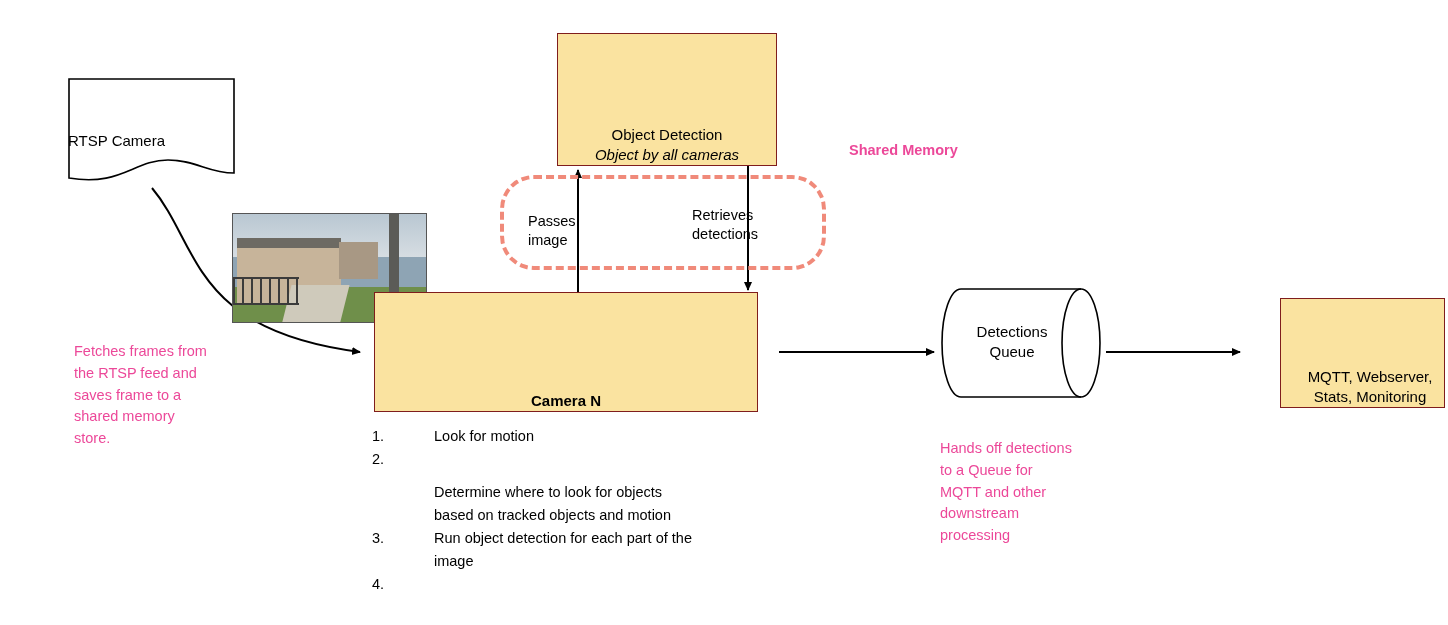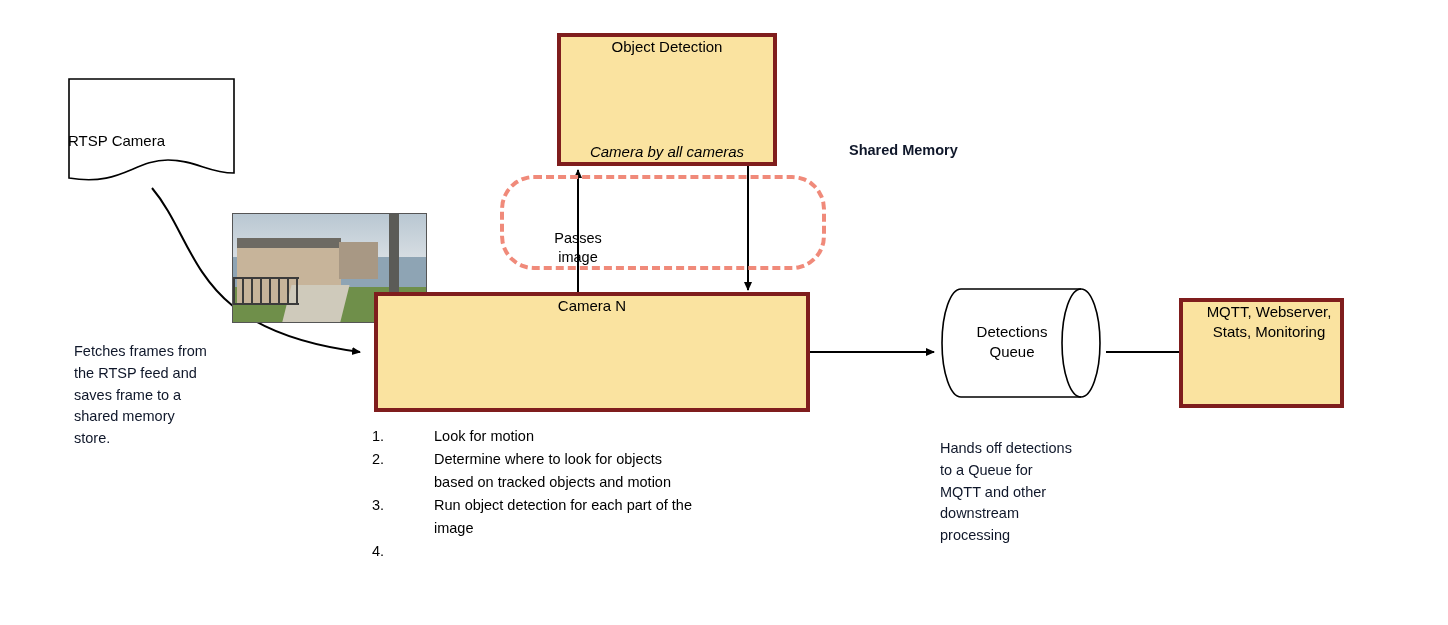--- a/index.html
+++ b/index.html
@@ -15,34 +15,34 @@
     position: relative;
     width: 1448px;
     height: 625px;
     background: #ffffff;
     overflow: hidden;
   }
   .node {
     position: absolute;
     box-sizing: border-box;
     background: #fae3a0;
-    border: 4px solid #7f1d1d;
+    border: 1px solid #7f1d1d;
     display: flex;
     flex-direction: column;
     align-items: center;
-    justify-content: space-between;
+    justify-content: flex-end;
     text-align: center;
     font-size: 15px;
     line-height: 1.35;
   }
   .note {
     position: absolute;
     font-size: 14.5px;
     line-height: 1.5;
-    color: #0f172a;
+    color: #ec4899;
     white-space: pre-line;
   }
   .note strong {
     font-weight: bold;
   }
   svg.layer {
     position: absolute;
     left: 0;
     top: 0;
     width: 1448px;
@@ -163,23 +163,22 @@
     width: 326px;
     height: 95px;
     border: 4px dashed #f08a7a;
     border-radius: 34px;
     box-sizing: border-box;
   }
   .edge-label {
     position: absolute;
     font-size: 14.5px;
     line-height: 1.3;
-    text-align: center;
+    text-align: left;
     white-space: pre-line;
-    margin-top: 17px;
   }
 </style>
 </head>
 <body>
 
 <div id="canvas">
 
   <svg class="layer">
     <defs>
       <marker id="arrow" markerWidth="10" markerHeight="10" refX="8" refY="4" orient="auto" markerUnits="userSpaceOnUse">
@@ -211,50 +210,52 @@
     <div class="house"></div>
     <div class="house2"></div>
     <div class="walk"></div>
     <div class="fence"></div>
     <div class="pole"></div>
     <div class="stamp"></div>
   </div>
 
   <div class="node" id="object-detection" style="left:557px; top:33px; width:220px; height:133px;">
     <div>Object Detection</div>
-    <div class="italic">Camera by all cameras</div>
+    <div class="italic">Object by all cameras</div>
   </div>
 
   <div class="dashed-box"></div>
 
   <div class="edge-label" style="left:528px; top:212px; width:100px;">Passes
 image</div>
+  <div class="edge-label" style="left:692px; top:206px; width:110px;">Retrieves
+detections</div>
 
   <div class="note" style="left:849px; top:118px; width:230px;">
     <strong>Shared Memory</strong>
   </div>
 
   <div class="note" style="left:46px; top:341px; width:200px;margin-left:28px;">Fetches frames from
 the RTSP feed and
 saves frame to a
 shared memory
 store.</div>
 
-  <div class="node" id="camera-n" style="left:374px; top:292px; width:436px; height:120px;">
+  <div class="node" id="camera-n" style="left:374px; top:292px; width:384px; height:120px;font-weight:bold;">
     <div>Camera N</div>
   </div>
 
   <div id="camera-steps">
     <div class="step">
       <div class="num">1.</div>
       <div class="txt" style="white-space:pre-line;">Look for motion</div>
     </div>
     <div class="step">
       <div class="num">2.</div>
-      <div class="txt" style="white-space:pre-line;">Determine where to look for objects
+      <div class="txt" style="white-space:pre-line;margin-top:33px;">Determine where to look for objects
 based on tracked objects and motion</div>
     </div>
     <div class="step">
       <div class="num">3.</div>
       <div class="txt" style="white-space:pre-line;">Run object detection for each part of the
 image</div>
     </div>
     <div class="step">
       <div class="num">4.</div>
     </div>
@@ -268,18 +269,18 @@
     <div class="qlabel" style="white-space:pre-line;">Detections
 Queue</div>
   </div>
 
   <div class="note" style="left:940px; top:438px; width:200px;">Hands off detections
 to a Queue for
 MQTT and other
 downstream
 processing</div>
 
-  <div class="node" id="downstream" style="left:1179px; top:298px; width:165px; height:110px;padding-left:15px;">
+  <div class="node" id="downstream" style="left:1280px; top:298px; width:165px; height:110px;padding-left:15px;">
     <div style="white-space:pre-line;">MQTT, Webserver,
 Stats, Monitoring</div>
   </div>
 
 </div>
 
 </body></html>

